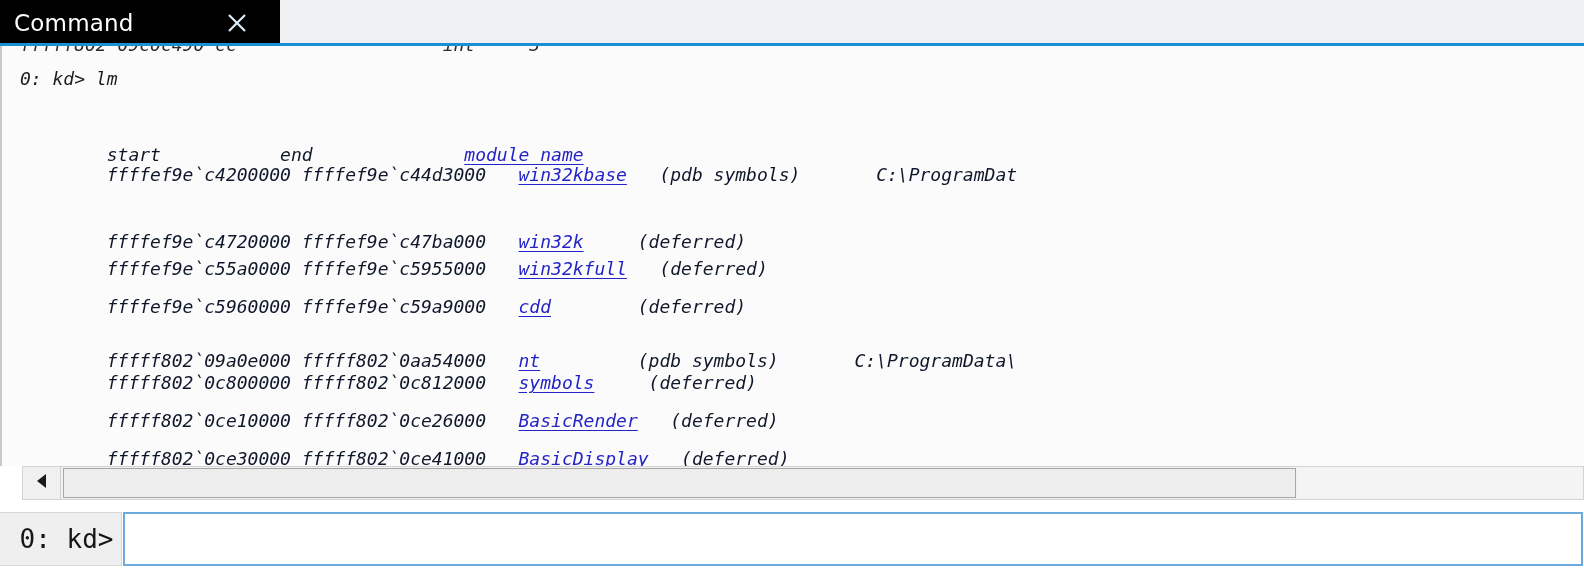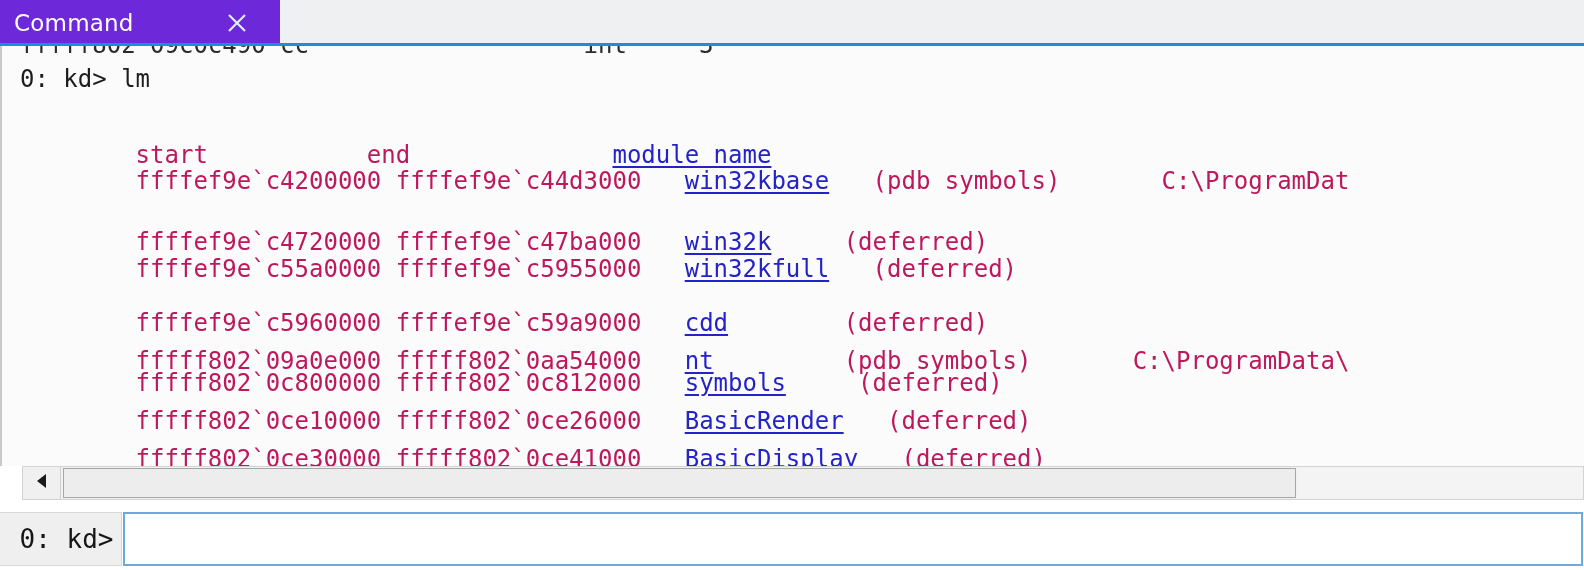--- a/index.html
+++ b/index.html
@@ -36,21 +36,21 @@
     left: 0; top: 43px;
     width: 1584px;
     height: 3px;
     background: #1b8fd4;
   }
   .tab {
     position: absolute;
     left: 0; top: 0;
     width: 280px;
     height: 46px;
-    background: #6d28d9;
+    background: #000000;
     display: flex;
     align-items: center;
     box-sizing: border-box;
     padding: 0 0 0 14px;
   }
   .tab-title {
     color: #ffffff;
     font-family: "DejaVu Sans", sans-serif;
     font-size: 23px;
     letter-spacing: 0.2px;
@@ -85,36 +85,37 @@
   .output-inner {
     position: relative;
     width: 1584px;
   }
 
   .line {
     position: absolute;
     left: 18px;
     white-space: pre;
     font-family: "DejaVu Sans Mono", monospace;
-    font-size: 24px;
+    font-size: 18px;
     line-height: 38px;
     height: 38px;
     color: #1d1d1d;
     letter-spacing: 0px;
+    font-style: italic;
   }
   .clipped-top {
     top: -20px;
     color: #2b2b2b;
   }
   .lnk {
     color: #2323c8;
     text-decoration: underline;
     text-underline-offset: 3px;
   }
-  .plain { color: #be185d; }
+  .plain { color: #0f172a; }
 
   
   .hscroll {
     position: absolute;
     left: 22px;
     top: 466px;
     width: 1562px;
     height: 34px;
     background: #f2f2f2;
     border: 1px solid #d3d3d3;
@@ -219,33 +220,33 @@
     <div class="output-inner">
 
       <div class="line clipped-top">fffff802`09c0c490 cc                   int     3</div>
 
       <div class="line" style="top:14px;">0: kd&gt; lm</div>
 
       <div class="line" style="top:52px;">
         <span class="plain">start</span><span class="plain">           </span><span class="plain">end</span><span class="plain">              </span><span class="lnk">module name</span>
       </div>
 
-      <div class="line" style="top:78px;">
+      <div class="line" style="top:72px;">
         <span class="plain">ffffef9e`c4200000</span><span class="plain"> </span><span class="plain">ffffef9e`c44d3000</span><span class="plain">   </span><span class="lnk">win32kbase</span><span class="plain">   </span><span class="plain">(pdb symbols)</span><span class="plain">       </span><span class="plain">C:\ProgramDat</span>
       </div>
 
       <div class="line" style="top:139px;">
         <span class="plain">ffffef9e`c4720000</span><span class="plain"> </span><span class="plain">ffffef9e`c47ba000</span><span class="plain">   </span><span class="lnk">win32k</span><span class="plain">     </span><span class="plain">(deferred)</span>
       </div>
 
       <div class="line" style="top:166px;">
         <span class="plain">ffffef9e`c55a0000</span><span class="plain"> </span><span class="plain">ffffef9e`c5955000</span><span class="plain">   </span><span class="lnk">win32kfull</span><span class="plain">   </span><span class="plain">(deferred)</span>
       </div>
 
-      <div class="line" style="top:220px;">
+      <div class="line" style="top:204px;">
         <span class="plain">ffffef9e`c5960000</span><span class="plain"> </span><span class="plain">ffffef9e`c59a9000</span><span class="plain">   </span><span class="lnk">cdd</span><span class="plain">        </span><span class="plain">(deferred)</span>
       </div>
 
       <div class="line" style="top:258px;">
         <span class="plain">fffff802`09a0e000</span><span class="plain"> </span><span class="plain">fffff802`0aa54000</span><span class="plain">   </span><span class="lnk">nt</span><span class="plain">         </span><span class="plain">(pdb symbols)</span><span class="plain">       </span><span class="plain">C:\ProgramData\</span>
       </div>
 
       <div class="line" style="top:280px;">
         <span class="plain">fffff802`0c800000</span><span class="plain"> </span><span class="plain">fffff802`0c812000</span><span class="plain">   </span><span class="lnk">symbols</span><span class="plain">     </span><span class="plain">(deferred)</span>
       </div>

